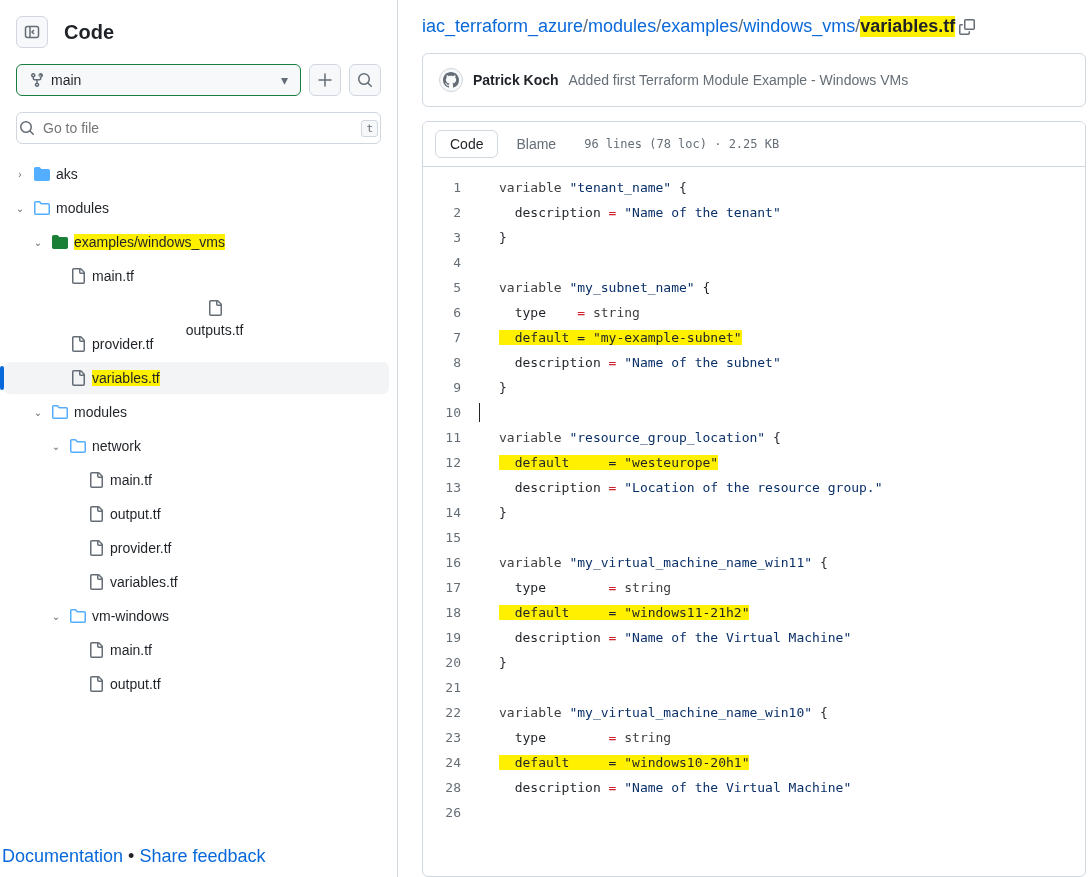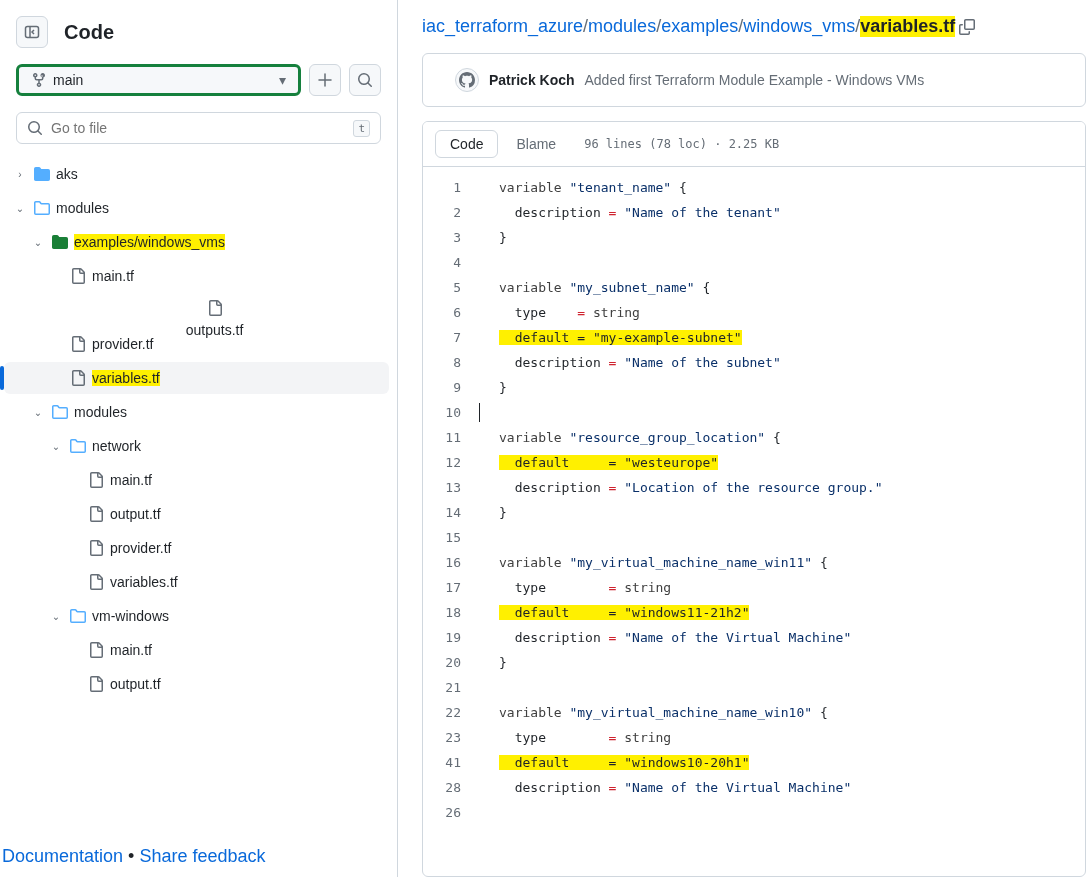--- a/index.html
+++ b/index.html
@@ -5,25 +5,25 @@
   * { box-sizing: border-box; margin: 0; padding: 0; }
   body { font-family: -apple-system, BlinkMacSystemFont, "Segoe UI", Helvetica, Arial, sans-serif; font-size: 14px; color: #1f2328; background: #fff; width: 1088px; height: 877px; overflow: hidden; display: flex; }
   
   
   .sidebar { width: 398px; border-right: 1px solid #d0d7de; display: flex; flex-direction: column; background: #fff; }
   .sidebar-header { display: flex; align-items: center; gap: 16px; padding: 16px 16px 8px 16px; }
   .sidebar-icon-btn { width: 32px; height: 32px; border: 1px solid #d0d7de; border-radius: 6px; display: flex; align-items: center; justify-content: center; background: #f6f8fa; cursor: pointer; }
   .sidebar-title { font-size: 20px; font-weight: 600; }
   
   .branch-row { display: flex; gap: 8px; padding: 8px 16px; }
-  .branch-dropdown { flex: 1; height: 32px; border: 3px solid #15803d; border-radius: 6px; background: #f6f8fa; display: flex; align-items: center; padding: 0 12px; gap: 6px; cursor: pointer; font-size: 14px; }
+  .branch-dropdown { flex: 1; height: 32px; border: 1px solid #15803d; border-radius: 6px; background: #f6f8fa; display: flex; align-items: center; padding: 0 12px; gap: 6px; cursor: pointer; font-size: 14px; }
   .branch-dropdown .chev { margin-left: auto; color: #656d76; }
   .square-btn { width: 32px; height: 32px; border: 1px solid #d0d7de; border-radius: 6px; background: #f6f8fa; display: flex; align-items: center; justify-content: center; cursor: pointer; }
   
-  .gotofile { margin: 8px 16px; height: 32px; border: 1px solid #d0d7de; border-radius: 6px; display: flex; align-items: center; padding: 0 10px; gap: 8px; color: #656d76; }
+  .gotofile { margin: 8px 16px; height: 32px; border: 1px solid #d0d7de; border-radius: 6px; display: flex; align-items: center; padding: 0 2px; gap: 8px; color: #656d76; }
   .gotofile input { border: none; outline: none; flex: 1; font-size: 14px; background: transparent; }
   .kbd { font-size: 11px; border: 1px solid #d0d7de; border-radius: 3px; padding: 1px 4px; color: #656d76; background: #f6f8fa; font-family: ui-monospace, monospace; }
   
   .tree-wrap { flex: 1; overflow-y: auto; padding: 4px 0 4px 4px; position: relative; }
   .tree-wrap::-webkit-scrollbar { width: 16px; }
   .tree-wrap::-webkit-scrollbar-track { background: #f1f1f1; }
   .tree-wrap::-webkit-scrollbar-thumb { background: #c1c1c1; }
   .tree-row { display: flex; align-items: center; height: 32px; padding-right: 8px; cursor: pointer; border-radius: 6px; margin: 2px 8px 2px 0; gap: 6px; }
   .tree-row.selected { background: #f3f4f6; position: relative; }
   .tree-row.selected::before { content: ""; position: absolute; left: -4px; top: 4px; bottom: 4px; width: 4px; background: #0969da; border-radius: 2px; }
@@ -38,21 +38,21 @@
   .sidebar-footer a { color: #0969da; text-decoration: none; }
   
   
   .main { flex: 1; padding: 16px 0 0 24px; display: flex; flex-direction: column; overflow: hidden; }
   .breadcrumb { font-size: 18px; margin-bottom: 16px; display: flex; align-items: center; flex-wrap: wrap; }
   .breadcrumb a { color: #0969da; text-decoration: none; }
   .breadcrumb .sep { color: #656d76; }
   .breadcrumb .current { font-weight: 600; }
   .copy-icon { color: #656d76; margin-left: 4px; cursor: pointer; }
   
-  .commit-box { border: 1px solid #d0d7de; border-radius: 6px; padding: 14px 32px; display: flex; align-items: center; gap: 10px; margin-right: 2px; }
+  .commit-box { border: 1px solid #d0d7de; border-radius: 6px; padding: 14px 16px; display: flex; align-items: center; gap: 10px; margin-right: 2px; }
   .avatar-circle { width: 24px; height: 24px; border-radius: 50%; border: 1px solid #d0d7de; background: #f6f8fa; display: flex; align-items: center; justify-content: center; }
   .commit-author { font-weight: 600; }
   .commit-msg { color: #656d76; margin-left: 6px; }
   
   .code-box { margin-top: 14px; border: 1px solid #d0d7de; border-radius: 6px; overflow: hidden; margin-right: 2px; flex:1; display:flex; flex-direction:column;}
   .code-toolbar { display: flex; align-items: center; gap: 4px; padding: 8px 12px; border-bottom: 1px solid #d0d7de; background: #fff; }
   .tab-btn { padding: 5px 14px; font-size: 14px; border-radius: 6px; cursor: pointer; }
   .tab-btn.active { border: 1px solid #d0d7de; background: #fff; font-weight: 500; }
   .tab-btn.inactive { color: #656d76; }
   .code-meta { font-family: ui-monospace, SFMono-Regular, Menlo, monospace; font-size: 12px; color: #656d76; margin-left: 10px; }
@@ -320,21 +320,21 @@
           <div>14</div>
           <div>15</div>
           <div>16</div>
           <div>17</div>
           <div>18</div>
           <div>19</div>
           <div>20</div>
           <div>21</div>
           <div>22</div>
           <div>23</div>
-          <div>41</div>
+          <div>24</div>
           <div>28</div>
           <div>26</div>
         </div>
       <div class="code-lines" id="codelines">
           <div class="line"><span class="kw">variable </span><span class="str">"tenant_name"</span><span class="op"> {</span></div>
           <div class="line"><span>  description </span><span class="eq-red">= </span><span class="str">"Name of the tenant"</span></div>
           <div class="line"><span class="op">}</span></div>
           <div class="line"><span></span></div>
           <div class="line"><span class="kw">variable </span><span class="str">"my_subnet_name"</span><span class="op"> {</span></div>
           <div class="line"><span>  type    </span><span class="eq-red">= </span><span class="kw">string</span></div>

